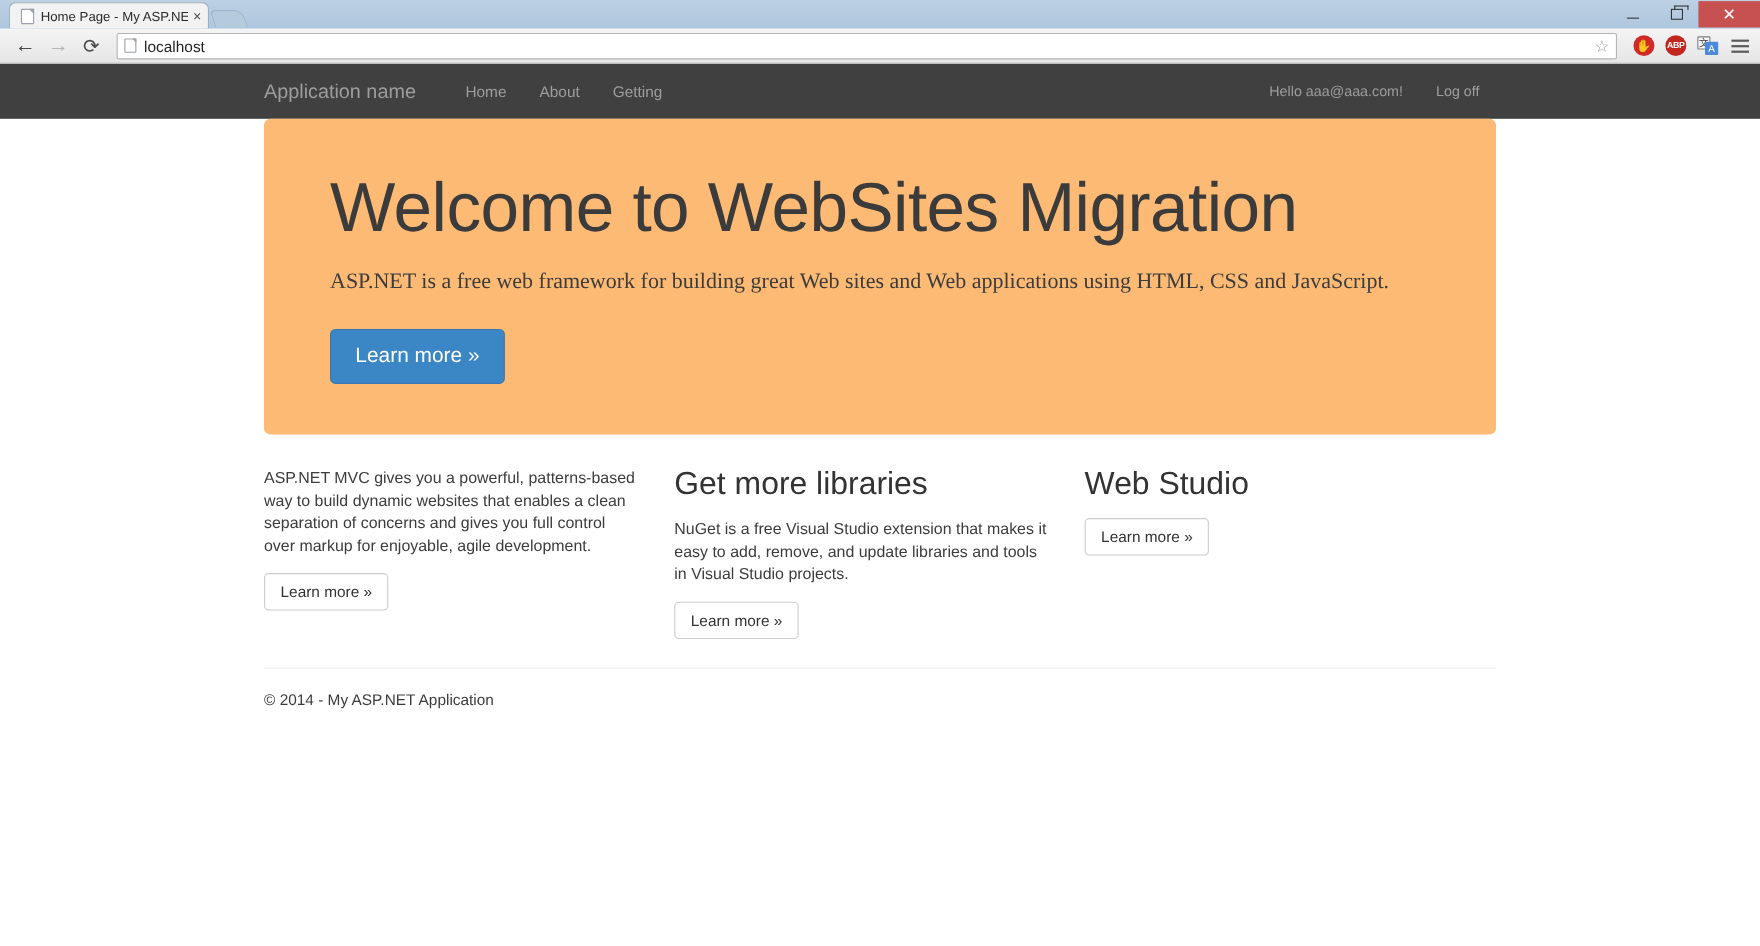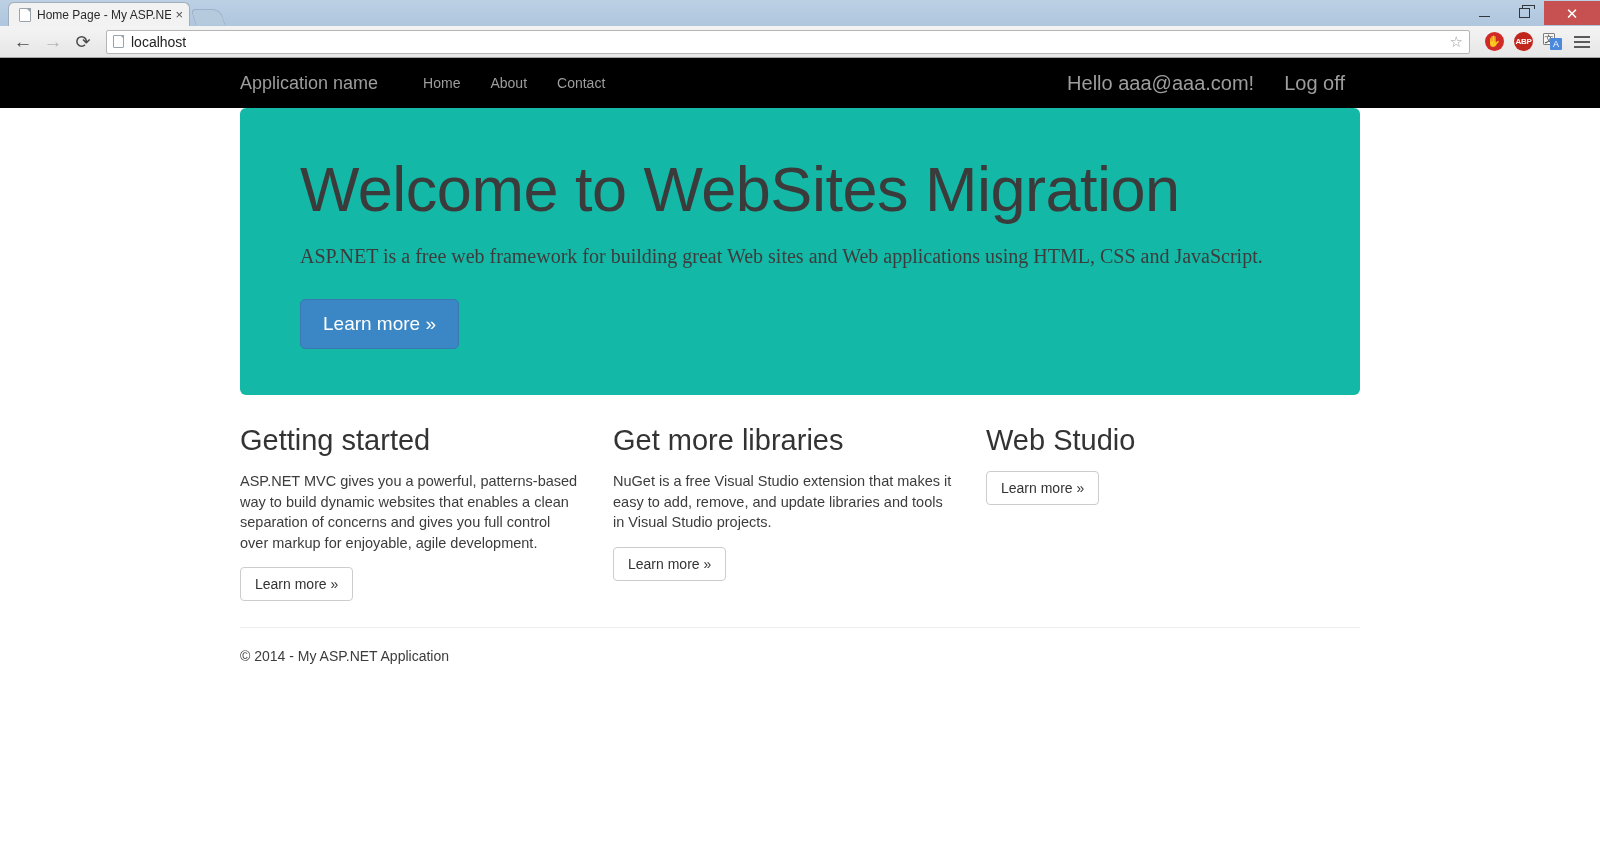--- a/index.html
+++ b/index.html
@@ -161,21 +161,21 @@
   
   .viewport {
     width: 1600px;
     height: 801px;
     background: #ffffff;
     overflow: hidden;
     position: relative;
   }
 
   .navbar {
-    background: #000000;
+    background: #404040;
     height: 50px;
     display: flex;
     align-items: center;
     width: 100%;
   }
   .navbar-inner {
     width: 1120px;
     margin: 0 auto;
     display: flex;
     align-items: center;
@@ -194,34 +194,34 @@
     color: #9d9d9d;
     font-size: 14px;
     text-decoration: none;
     padding: 0 15px;
     line-height: 50px;
     cursor: pointer;
   }
   .nav-right { margin-left: auto; display: flex; align-items: center; }
   .nav-right a, .nav-right span {
     color: #9d9d9d;
-    font-size: 20px;
+    font-size: 13px;
     text-decoration: none;
     padding: 16px 15px;
     line-height: 50px;
     cursor: pointer;
   }
 
   .container {
     width: 1120px;
     margin: 0 auto;
   }
 
   .jumbotron {
-    background: #14b8a6;
+    background: #fdba74;
     border-radius: 6px;
     padding: 48px 60px 46px 60px;
     margin-top: 0px;
     margin-bottom: 30px;
   }
   .jumbotron h1 {
     margin: 0 0 20px 0;
     font-size: 63px;
     font-weight: normal;
     color: #3b3b3b;
@@ -354,40 +354,39 @@
   </div>
 
   <div class="viewport">
 
     <div class="navbar">
       <div class="navbar-inner">
         <a class="brand">Application name</a>
         <div class="nav-links">
           <a>Home</a>
           <a>About</a>
-          <a>Contact</a>
+          <a>Getting</a>
         </div>
         <div class="nav-right">
           <a>Hello aaa@aaa.com!</a>
           <a>Log off</a>
         </div>
       </div>
     </div>
 
     <div class="container">
       <div class="jumbotron">
         <h1>Welcome to WebSites Migration</h1>
         <p>ASP.NET is a free web framework for building great Web sites and Web applications using HTML, CSS and JavaScript.</p>
         <a class="btn-primary">Learn more »</a>
       </div>
     </div>
 
     <div class="row">
       <div class="col">
-        <h2>Getting started</h2>
         <p>ASP.NET MVC gives you a powerful, patterns-based way to build dynamic websites that enables a clean separation of concerns and gives you full control over markup for enjoyable, agile development.</p>
         <a class="btn-default">Learn more »</a>
       </div>
       <div class="col">
         <h2>Get more libraries</h2>
         <p>NuGet is a free Visual Studio extension that makes it easy to add, remove, and update libraries and tools in Visual Studio projects.</p>
         <a class="btn-default">Learn more »</a>
       </div>
       <div class="col">
         <h2>Web Studio</h2>

